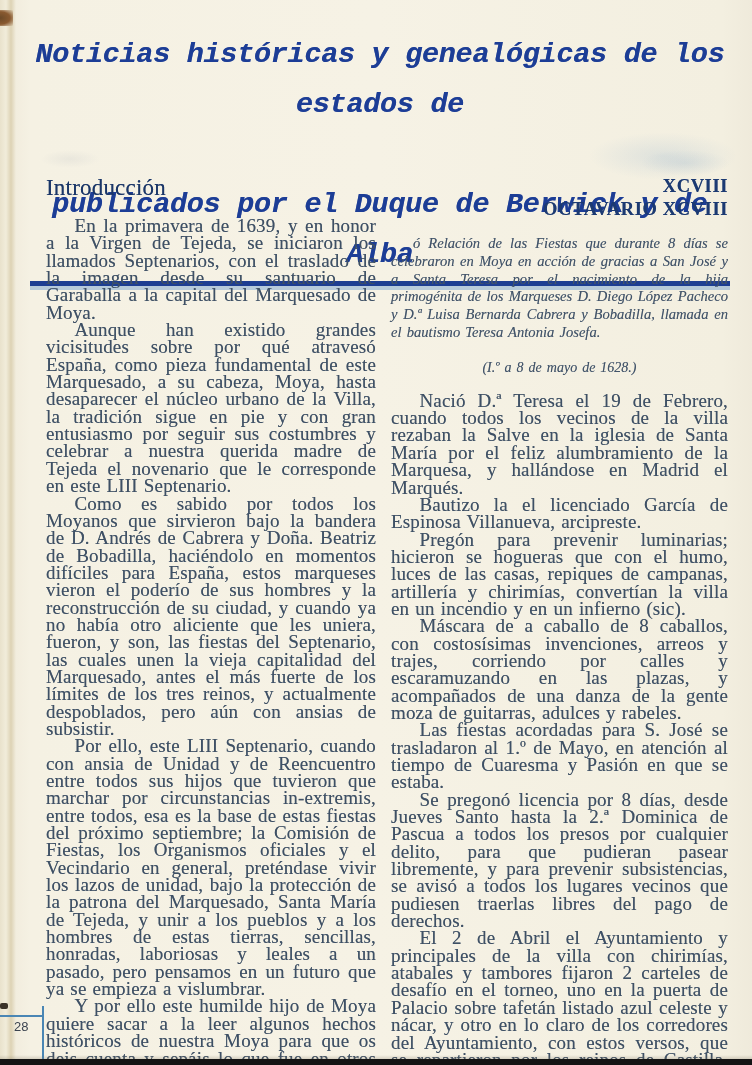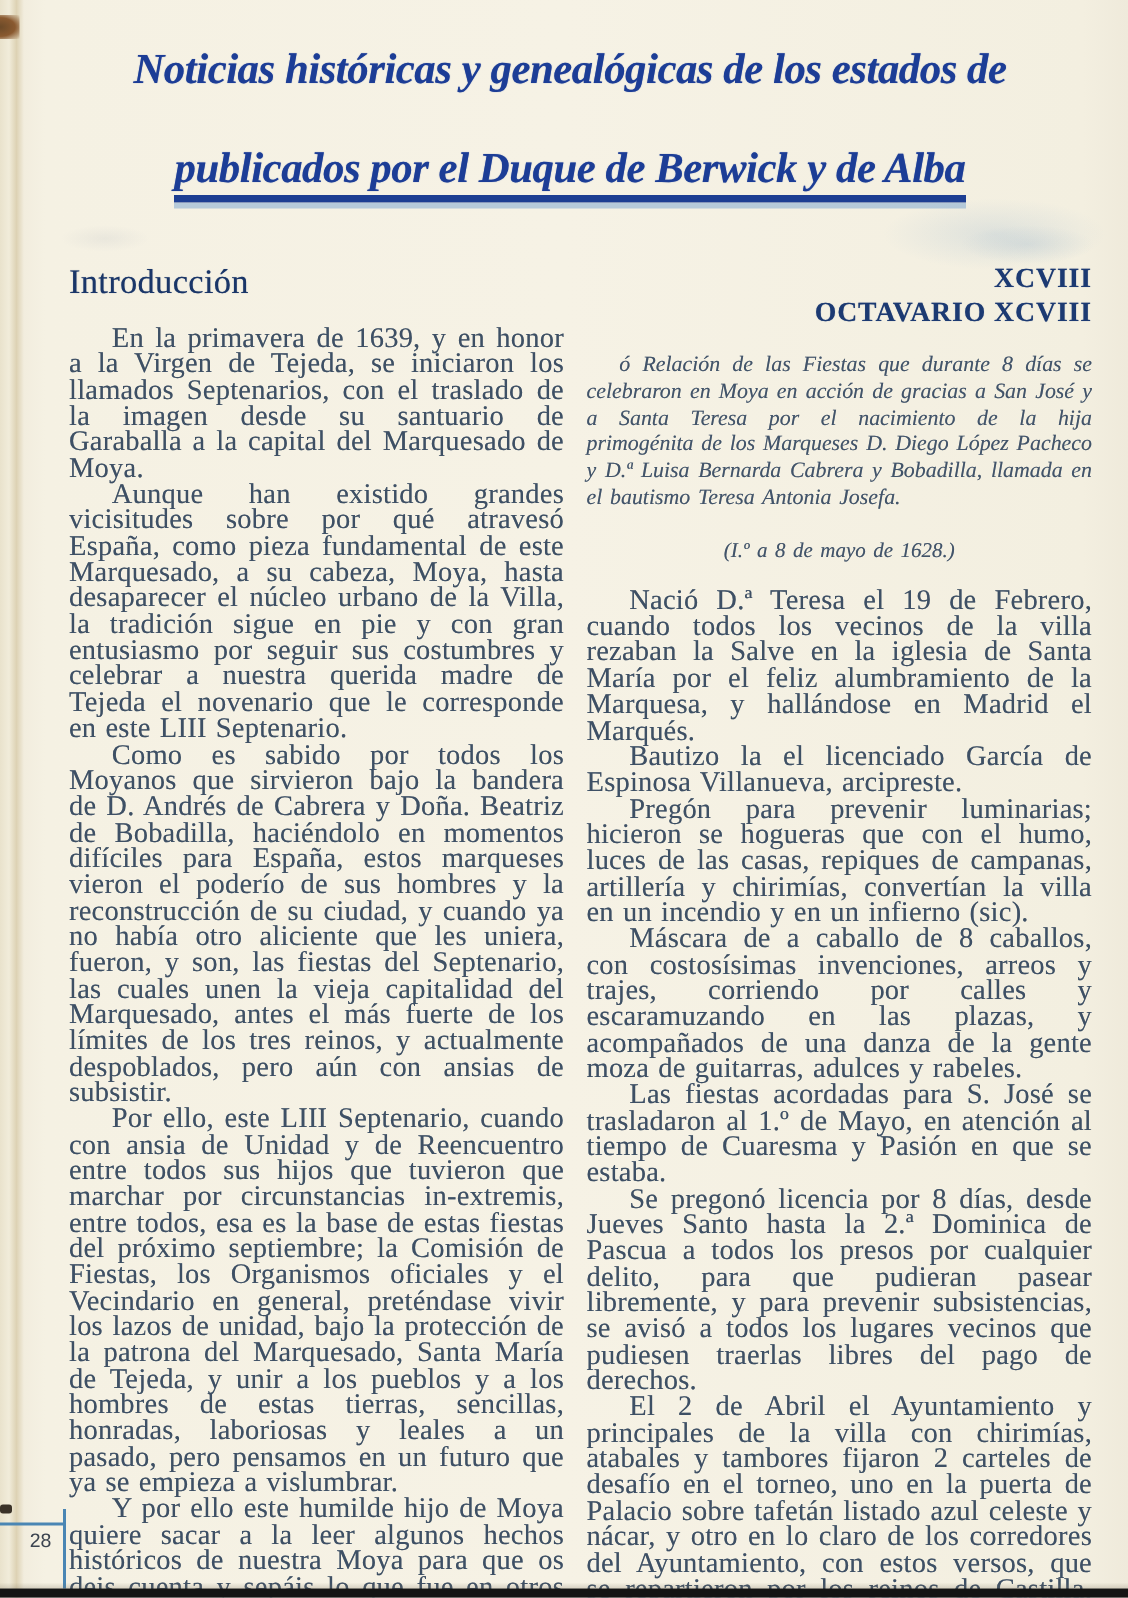--- a/index.html
+++ b/index.html
@@ -19,23 +19,23 @@
   .mark-left-low{position:absolute;left:0;top:1003px;width:8px;height:6px;background:#3a3228;border-radius:2px;}
   .smudge{position:absolute;pointer-events:none;}
   .smudge1{left:588px;top:132px;width:150px;height:48px;background:radial-gradient(ellipse at 50% 50%,rgba(120,160,200,.18),rgba(120,160,200,0) 70%);}
   .smudge2{left:640px;top:150px;width:90px;height:26px;background:radial-gradient(ellipse at 50% 50%,rgba(110,150,190,.15),rgba(110,150,190,0) 70%);}
   .smudge3{left:40px;top:150px;width:60px;height:18px;background:radial-gradient(ellipse at 50% 50%,rgba(130,140,160,.10),rgba(130,140,160,0) 70%);}
 
   
   .title-block{
     position:absolute;left:30px;top:30px;width:700px;
     text-align:center;
-    font-family:Liberation Serif, serif;
+    font-family:Liberation Mono, monospace;
     font-weight:bold;font-style:italic;
-    font-size:28.5px;line-height:33px;
+    font-size:28.5px;line-height:50px;
     color:#1c3d96;
     letter-spacing:-0.3px;
     text-shadow:0 0 .6px rgba(28,61,150,.7);
   }
   .title-underlined{
     display:inline-block;
     padding-bottom:1px;
     border-bottom:5px solid #1d3e92;
     box-shadow:0 4px 0 0 rgba(130,170,210,.55);
   }
@@ -78,21 +78,20 @@
     font-size:14px;margin-top:17px;line-height:18px;
     color:#42546a;
   }
   .rc-body{margin-top:15px;}
 
   
   .pagenum-hline{position:absolute;left:0;top:1015px;width:44px;height:2px;background:#4a86b4;}
   .pagenum-vline{position:absolute;left:42px;top:1006px;width:2px;height:53px;background:#4a86b4;}
   .pagenum{
     position:absolute;left:14px;top:1019px;width:26px;
-    text-align:center;
     font-family:"Liberation Sans",sans-serif;
     font-size:13px;color:#3c4450;
   }
 </style>
 </head>
 <body>
 
 <div class="page">
 
   <div class="mark-topleft"></div>

